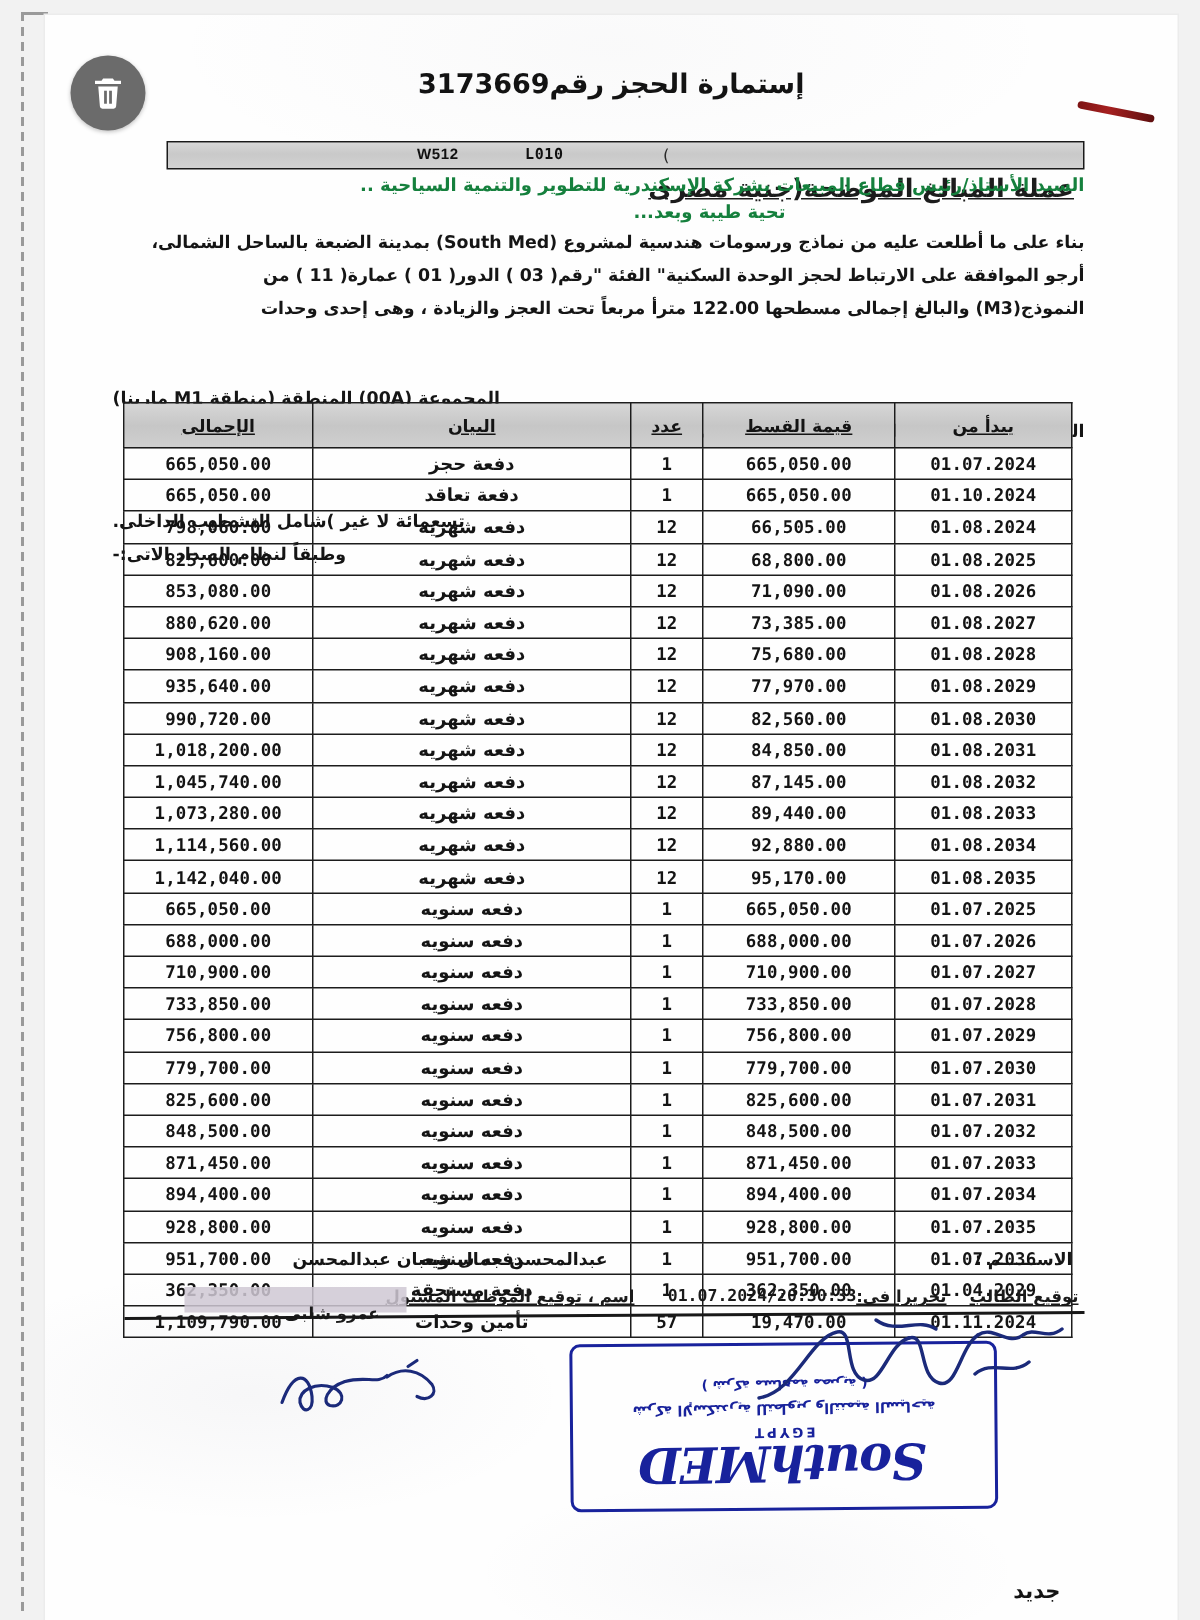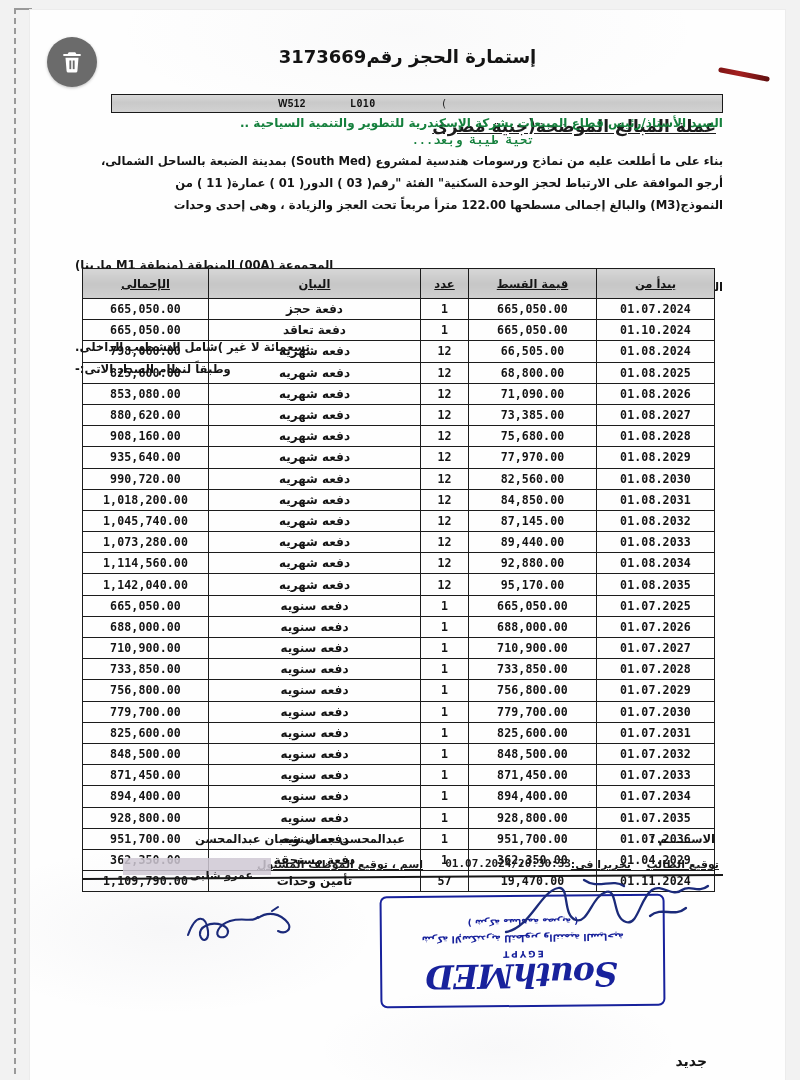--- a/index.html
+++ b/index.html
@@ -157,21 +157,21 @@
     right: 62px;
     top: 104px;
     width: 620px;
     text-align: right;
     direction: rtl;
     font-size: 12px;
     font-weight: bold;
     color: #15803d;
     line-height: 1.5;
   }
-  .addressee .line2 { text-align: center; padding-left: 120px; font-family: Liberation Mono, monospace; }
+  .addressee .line2 { text-align: center; padding-left: 120px; }
 
   
   .body-block {
     position: absolute;
     right: 62px;
     top: 142px;
     width: 648px;
     direction: rtl;
     text-align: justify;
     font-size: 11.6px;

